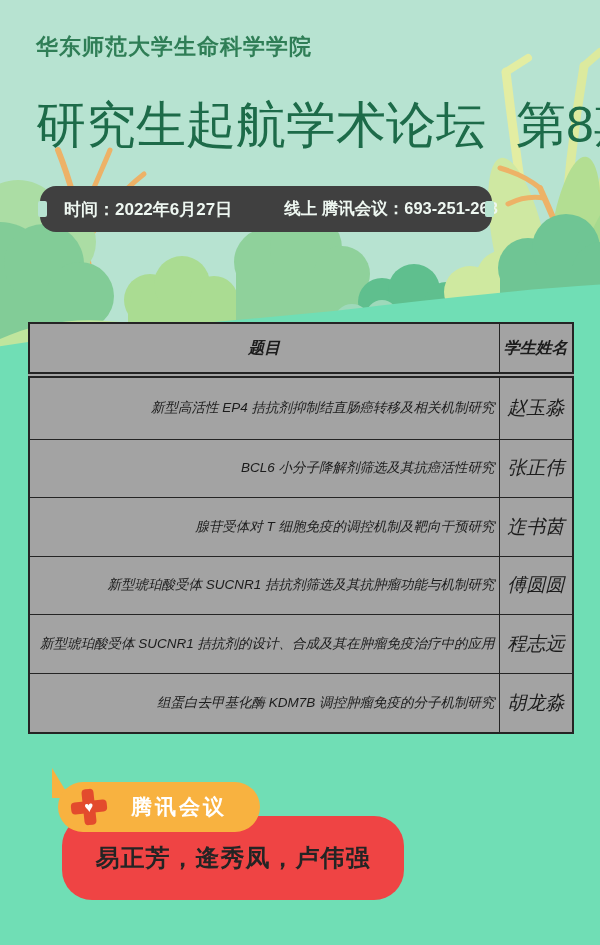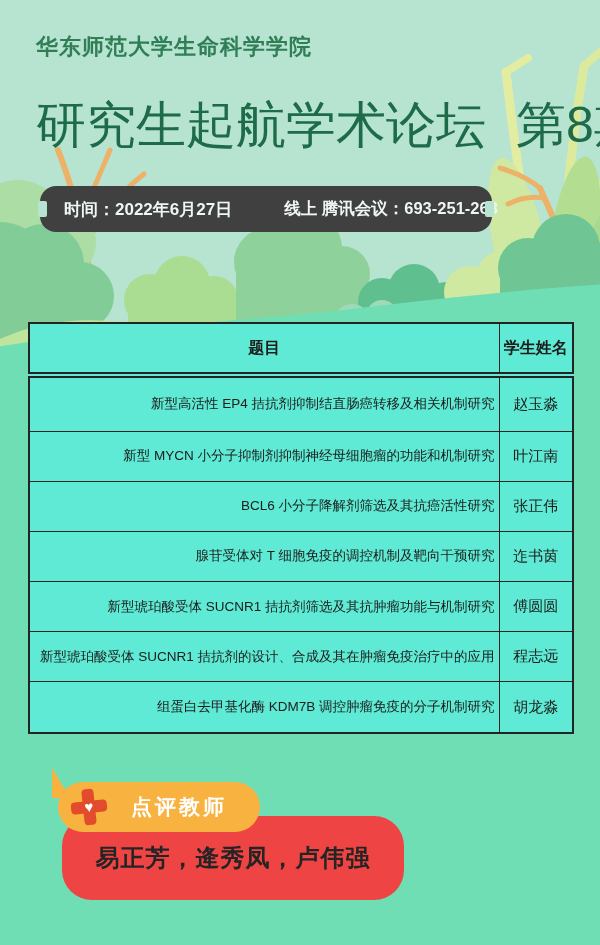--- a/index.html
+++ b/index.html
@@ -16,26 +16,26 @@
   .banner{position:absolute;left:40px;top:186px;width:452px;height:46px;background:#404040;border-radius:16px;
           display:flex;align-items:center;padding-left:24px;box-sizing:border-box;z-index:2;}
   .banner .txt{color:#eef7f1;font-size:17px;font-weight:600;white-space:nowrap;}
   .banner .txt.meeting{margin-left:52px;font-size:16.5px;}
   .banner .notch{position:absolute;width:9px;height:16px;background:#b7e3d1;top:15px;border-radius:2px;}
   .banner .notch.left{left:-2px;}
   .banner .notch.right{right:-2px;}
 
   
   table.schedule{position:absolute;left:28px;top:322px;width:544px;height:412px;border-collapse:collapse;
-                 table-layout:fixed;background:#5eead4;border:2px solid #242424;z-index:2;}
+                 table-layout:fixed;background:#a3a3a3;border:2px solid #242424;z-index:2;font-style:italic;}
   .schedule th,.schedule td{border:1px solid #242424;color:#1c1c1c;}
   .schedule th{height:46px;font-size:16px;font-weight:700;text-align:center;}
   .schedule thead th{border-bottom:6px double #242424;}
   .schedule td.topic{padding:0 4px 0 8px;font-size:13.5px;white-space:nowrap;overflow:hidden;text-align:right;}
-  .schedule td.name{text-align:center;font-size:15px;padding:0 2px;}
+  .schedule td.name{text-align:center;font-size:19px;padding:0 2px;}
 
   
   .badge-tail{position:absolute;left:52px;top:768px;width:0;height:0;z-index:3;
               border-bottom:30px solid #f8b240;border-right:18px solid transparent;}
   .badge{position:absolute;left:58px;top:782px;width:202px;height:50px;background:#f8b240;border-radius:25px;
          display:flex;align-items:center;z-index:4;}
   .cross{position:relative;width:36px;height:36px;margin-left:13px;transform:rotate(-6deg);}
   .cross .bar-v{position:absolute;left:12px;top:0;width:12px;height:36px;background:#e34b2d;border-radius:4px;}
   .cross .bar-h{position:absolute;left:0;top:12px;width:36px;height:12px;background:#e34b2d;border-radius:4px;}
   .cross .heart{position:absolute;left:0;top:0;width:36px;height:36px;line-height:36px;text-align:center;
@@ -160,24 +160,20 @@
         <th>学生姓名</th>
       </tr>
     </thead>
     <tbody id="rows">
     <tr>
       <td class="topic">新型高活性 EP4 拮抗剂抑制结直肠癌转移及相关机制研究</td>
       <td class="name">赵玉淼</td>
     </tr>
 
 
-    <tr>
-      <td class="topic">新型 MYCN 小分子抑制剂抑制神经母细胞瘤的功能和机制研究</td>
-      <td class="name">叶江南</td>
-    </tr>
 
     <tr>
       <td class="topic">BCL6 小分子降解剂筛选及其抗癌活性研究</td>
       <td class="name">张正伟</td>
     </tr>
 
     <tr>
       <td class="topic">腺苷受体对 T 细胞免疫的调控机制及靶向干预研究</td>
       <td class="name">迮书茵</td>
     </tr>
@@ -199,19 +195,19 @@
   </tbody>
   </table>
 
   <div class="badge-tail"></div>
   <div class="badge">
     <span class="cross">
       <span class="bar-v"></span>
         <span class="bar-h"></span>
         <span class="heart">♥</span>
     </span>
-    <span class="badge-text">点评教师</span>
+    <span class="badge-text">腾讯会议</span>
   </div>
   <div class="bubble">
     <span class="names">易正芳，逄秀凤，卢伟强</span>
   </div>
 
 </div>
 
 </body></html>

